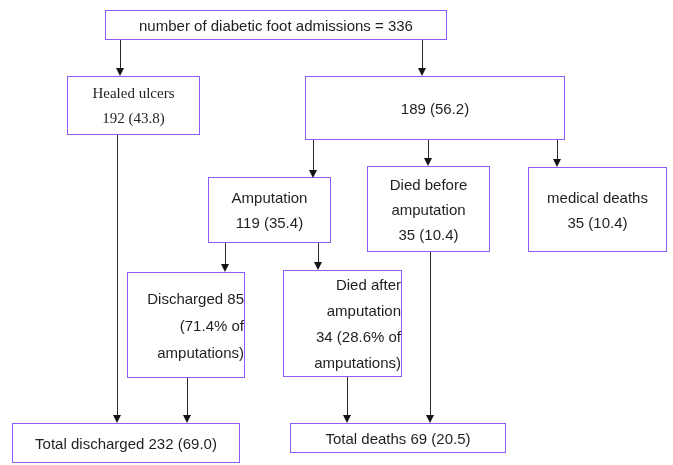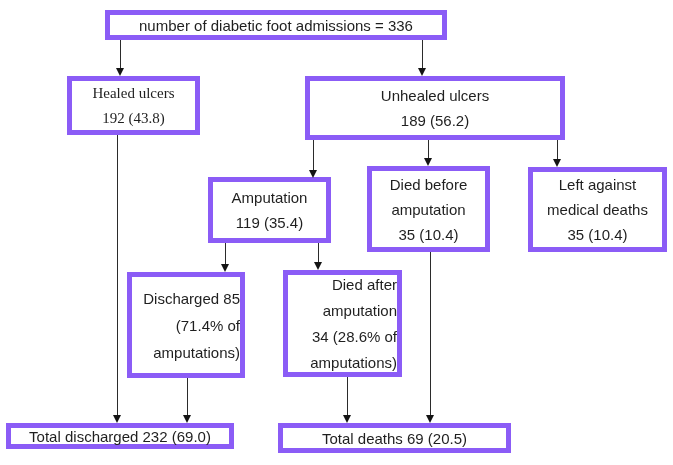--- a/index.html
+++ b/index.html
@@ -8,42 +8,42 @@
     width: 673px;
     height: 465px;
     background: #ffffff;
     font-family: "Liberation Sans", "DejaVu Sans", sans-serif;
     color: #1f1f1f;
     overflow: hidden;
   }
   .node {
     position: absolute;
     box-sizing: border-box;
-    border: 5px solid #8b5cf6;
+    border: 1px solid #8b5cf6;
     background: #ffffff;
     display: flex;
     flex-direction: column;
     justify-content: center;
     align-items: center;
     text-align: center;
     font-size: 15px;
     line-height: 25px;
     white-space: nowrap;
   }
   
   #n-admissions       { left: 105px; top: 10px;  width: 342px; height: 30px; }
   #n-healed           { left: 67px;  top: 76px;  width: 133px; height: 59px; font-family: Liberation Serif, serif; }
   #n-unhealed         { left: 305px; top: 76px;  width: 260px; height: 64px; }
   #n-amputation       { left: 208px; top: 177px; width: 123px; height: 66px; }
   #n-died-before      { left: 367px; top: 166px; width: 123px; height: 86px; }
   #n-left-against     { left: 528px; top: 167px; width: 139px; height: 85px; }
   #n-discharged       { left: 127px; top: 272px; width: 118px; height: 106px; line-height: 27px; align-items: flex-end; }
   #n-died-after       { left: 283px; top: 270px; width: 119px; height: 107px; line-height: 26px; align-items: flex-end; }
-  #n-total-discharged { left: 6px;   top: 423px; width: 228px; height: 26px; }
-  #n-total-deaths     { left: 278px; top: 423px; width: 233px; height: 30px; }
+  #n-total-discharged { left: 12px;   top: 423px; width: 228px; height: 40px; }
+  #n-total-deaths     { left: 290px; top: 423px; width: 216px; height: 30px; }
 
   
   .connector { position: absolute; width: 9px; }
   .connector .cline {
     position: absolute;
     left: 4px; top: 0;
     width: 1px;
     height: calc(100% - 7px);
     background: #2b2b2b;
   }
@@ -75,37 +75,35 @@
   <div class="node" id="n-admissions">
     <div>number of diabetic foot admissions = 336</div>
   </div>
 
   <div class="node" id="n-healed">
     <div>Healed ulcers</div>
     <div>192 (43.8)</div>
   </div>
 
   <div class="node" id="n-unhealed">
-    <div>Unhealed ulcers</div>
     <div>189 (56.2)</div>
   </div>
 
   <div class="node" id="n-amputation">
     <div>Amputation</div>
     <div>119 (35.4)</div>
   </div>
 
   <div class="node" id="n-died-before">
     <div>Died before</div>
     <div>amputation</div>
     <div>35 (10.4)</div>
   </div>
 
   <div class="node" id="n-left-against">
-    <div>Left against</div>
     <div>medical deaths</div>
     <div>35 (10.4)</div>
   </div>
 
   <div class="node" id="n-discharged">
     <div>Discharged 85</div>
     <div>(71.4% of</div>
     <div>amputations)</div>
   </div>
 

